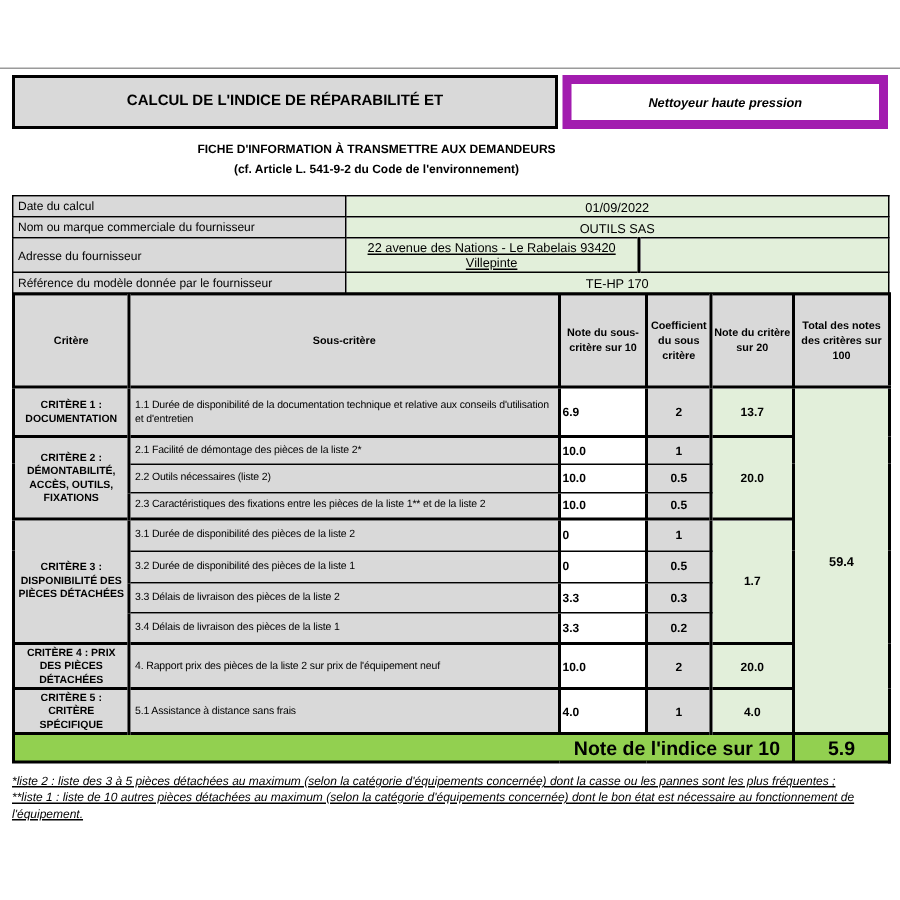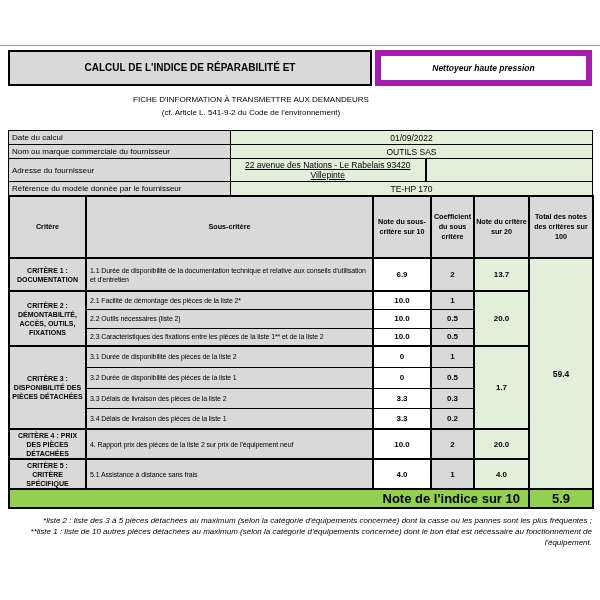--- a/index.html
+++ b/index.html
@@ -17,50 +17,50 @@
     font-weight:bold;font-size:10px;line-height:14px;text-align:center;
   }
   .product-box{
     position:absolute;left:375px;top:50px;width:217px;height:36px;
     box-sizing:border-box;border:6px solid #a21caf;background:#fff;
     display:flex;justify-content:center;align-items:center;
     font-weight:bold;font-style:italic;font-size:8.5px;
   }
   .fiche{
     position:absolute;left:8px;top:93px;width:486px;text-align:center;
-    font-weight:normal;font-size:8px;line-height:13px;
+    font-weight:bold;font-size:8px;line-height:13px;
   }
 
   
   table{border-collapse:collapse;table-layout:fixed;}
   .info{position:absolute;left:8px;top:130px;width:584px;}
   .info td{border:1px solid #000;overflow:hidden;}
   .info .ilabel{background:#d9d9d9;font-size:8px;padding:0 0 0 3px;width:222px;}
   .info .ival{background:#e2efda;font-size:8.5px;text-align:center;}
   .info .addr{width:195px;border-right:2px solid #000;text-decoration:underline;}
   .info tr{height:14px;}
 
   
   .main{position:absolute;left:8px;top:195px;width:584px;border:2px solid #000;}
   .main th,.main td{border:1px solid #000;border-left-width:2px;overflow:hidden;vertical-align:middle;}
   .main th{background:#d9d9d9;font-size:7.2px;font-weight:bold;text-align:center;line-height:10px;padding:0 1px;}
   .main .gtop>td{border-top-width:2px;}
   .crit{background:#d9d9d9;font-weight:bold;font-size:7px;text-align:center;line-height:9px;padding:0 1px;}
   .sub{background:#d9d9d9;font-size:7px;text-align:left;padding:0 3px;line-height:9px;letter-spacing:-0.1px;}
-  .note{background:#ffffff;font-weight:bold;font-size:8px;text-align:center;}
+  .note{background:#ffffff;font-weight:bold;font-size:8px;text-align:left;}
   .coef{background:#d9d9d9;font-weight:bold;font-size:8px;text-align:center;}
   .n20{background:#e2efda;font-weight:bold;font-size:8px;text-align:center;}
   .total{background:#e2efda;font-weight:bold;font-size:8.5px;text-align:center;}
   .final-label{background:#92d050;font-weight:bold;font-size:13px;text-align:right;padding-right:8px;}
   .final-value{background:#92d050;font-weight:bold;font-size:13px;text-align:center;}
 
   
   .footnotes{
     position:absolute;left:8px;top:515px;width:584px;
-    font-style:italic;font-size:8px;line-height:11px;text-align:right;
+    font-style:italic;font-size:8px;line-height:11px;text-align:left;text-decoration:underline;
   }
 </style>
 </head>
 <body>
 
 <div class="edge-line"></div>
 
 <div class="title-box">
   <div>CALCUL DE L'INDICE DE RÉPARABILITÉ ET</div>
 </div>

